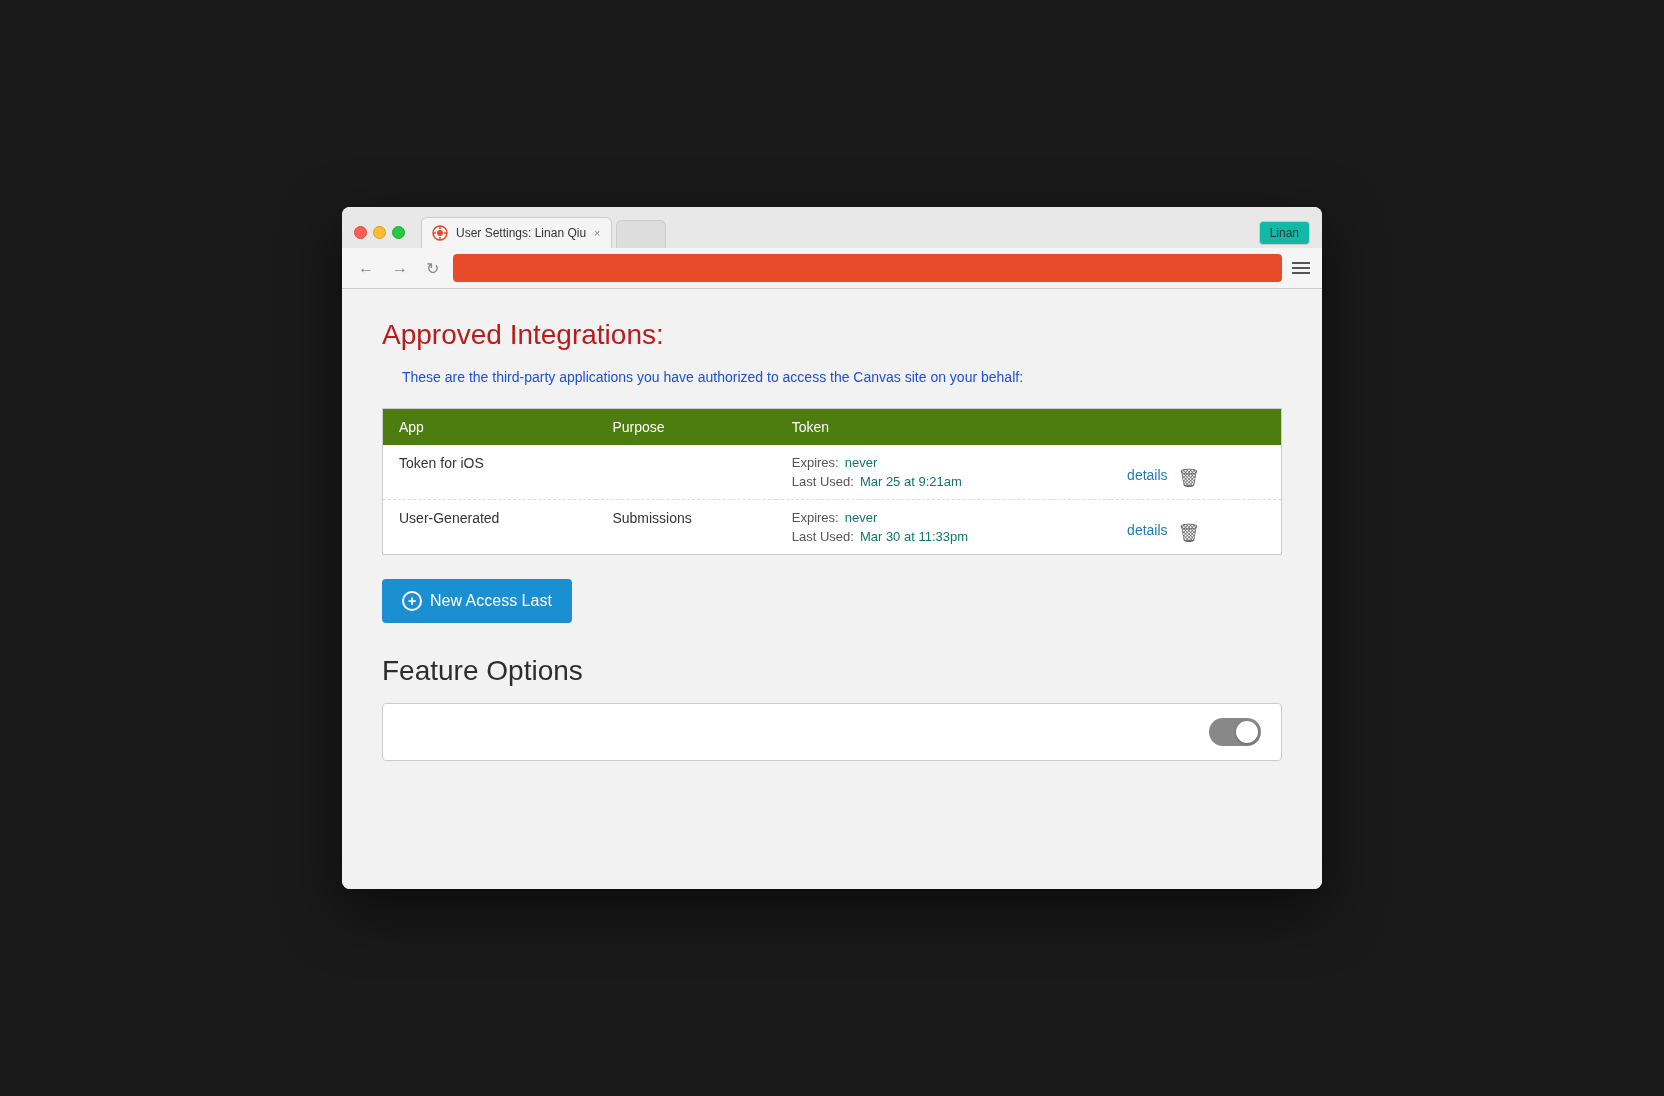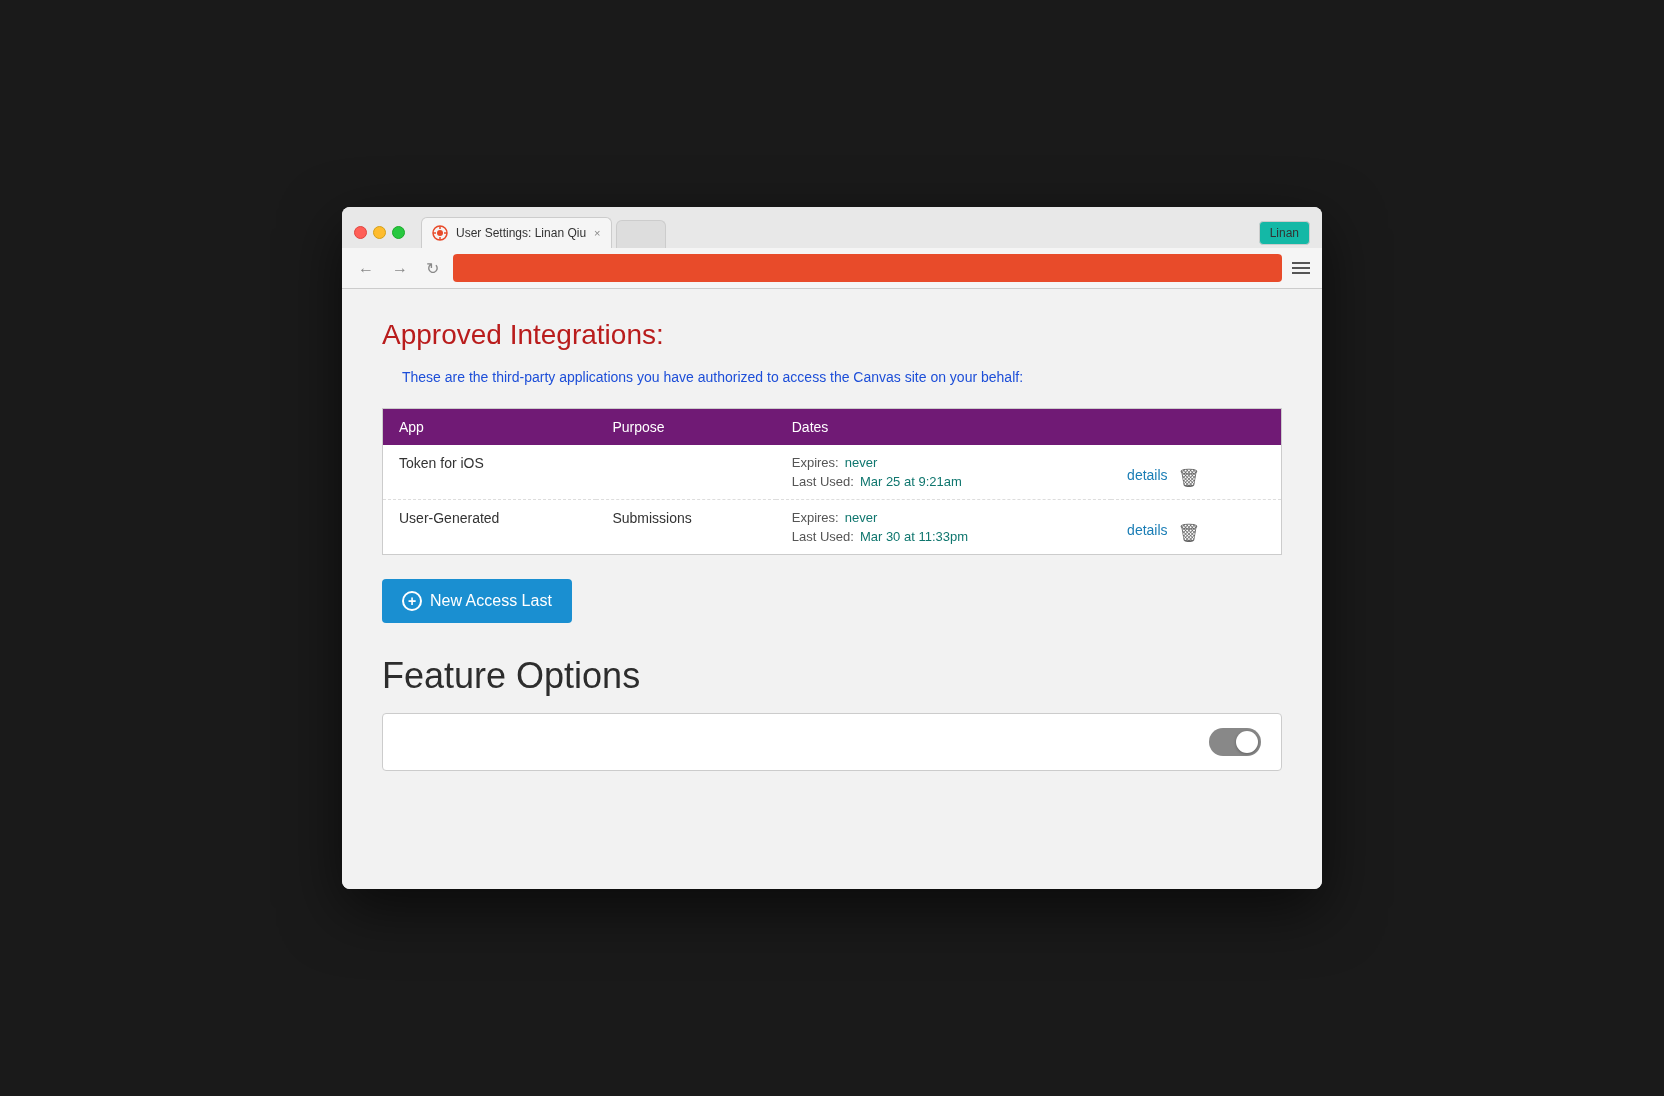--- a/index.html
+++ b/index.html
@@ -164,21 +164,21 @@
     
     .integrations-table {
       width: 100%;
       border-collapse: collapse;
       background: #fff;
       border: 1px solid #ccc;
       margin-bottom: 24px;
     }
 
     .integrations-table thead tr {
-      background: #701a75;
+      background: #4d7c0f;
     }
 
     .integrations-table thead th {
       color: #fff;
       font-weight: 500;
       font-size: 14px;
       padding: 10px 16px;
       text-align: left;
     }
 
@@ -262,21 +262,21 @@
       display: flex;
       align-items: center;
       justify-content: center;
       font-size: 14px;
       font-weight: bold;
       flex-shrink: 0;
     }
 
     
     .feature-options-title {
-      font-size: 36px;
+      font-size: 28px;
       font-weight: 400;
       color: #2d2d2d;
       margin-bottom: 16px;
     }
 
     .feature-option-item {
       background: #fff;
       border: 1px solid #ccc;
       border-radius: 4px;
       padding: 14px 20px;
@@ -350,21 +350,21 @@
 
     <h2 class="section-title">Approved Integrations:</h2>
 
     <p class="section-description">These are the third-party applications you have authorized to access the Canvas site on your behalf:</p>
 
     <table class="integrations-table">
       <thead>
         <tr>
           <th>App</th>
           <th>Purpose</th>
-          <th>Dates</th>
+          <th>Token</th>
           <th></th>
         </tr>
       </thead>
       <tbody>
 
         <tr>
           <td>
             <span>Token for iOS</span>
           </td>
           <td>

